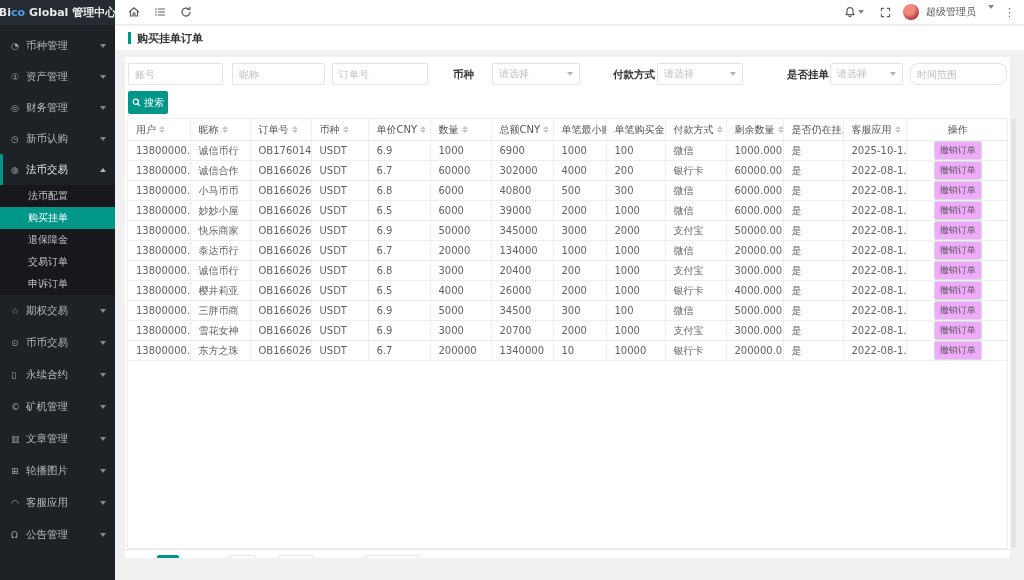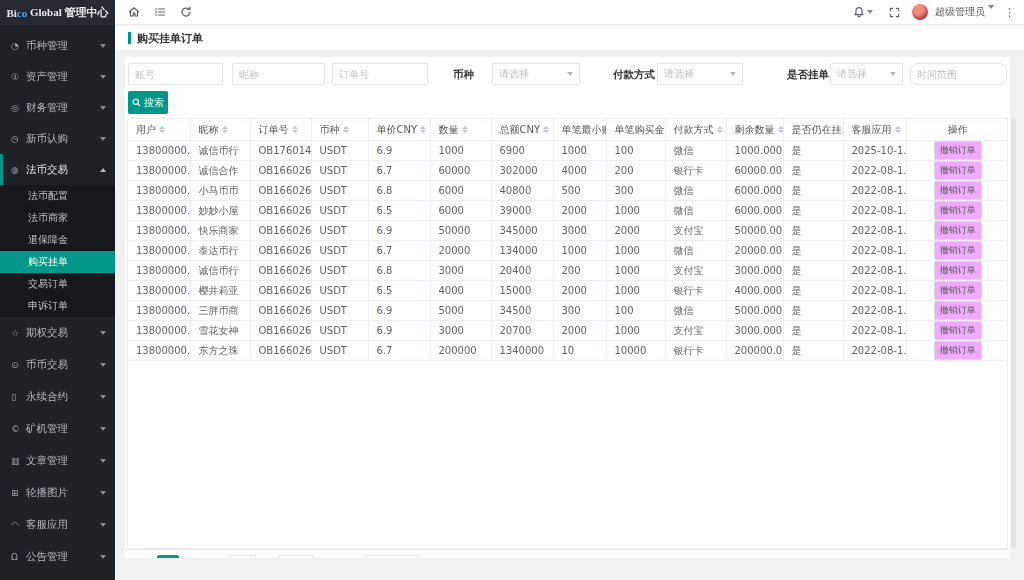--- a/index.html
+++ b/index.html
@@ -8,21 +8,21 @@
     --border:#ebeef5; --txt:#606266;
   }
   *{box-sizing:border-box;margin:0;padding:0;}
   html,body{width:1024px;height:580px;overflow:hidden;}
   body{font-family:"DejaVu Sans","Liberation Sans",sans-serif;background:#f1f1f1;}
   #stage{position:relative;width:1024px;height:580px;overflow:hidden;background:#f1f1f1;}
 
   
   #sidebar{position:absolute;left:0;top:0;width:115px;height:580px;background:var(--sb-bg);overflow:hidden;}
   #logo{height:25px;background:var(--sb-logo-bg);color:#e7e9ec;font-size:11px;font-weight:bold;
-        display:flex;align-items:center;justify-content:center;white-space:pre;font-family:Liberation Serif, serif;}
+        display:flex;align-items:center;justify-content:center;white-space:pre;}
   #logo .accent{color:var(--logo-accent);}
   #menu{padding-top:5px;}
   .menu-item{position:relative;height:31px;display:flex;align-items:center;padding:0 9px 0 11px;
              color:#b4b7bc;font-size:10.5px;cursor:pointer;}
   .menu-item .mi-icon{width:15px;font-size:9px;color:#9da0a6;flex:0 0 15px;}
   .menu-item .mi-label{flex:1;white-space:nowrap;overflow:hidden;}
   .caret-d,.caret-u{width:0;height:0;border-left:3.5px solid transparent;border-right:3.5px solid transparent;}
   .caret-d{border-top:4px solid #84878d;}
   .caret-u{border-bottom:4px solid #b4b7bc;}
   .menu-item.expanded{color:#e3e5e8;}
@@ -32,21 +32,21 @@
   .sub-item.active{background:var(--accent);color:#fff;}
   .menu-item.lower{height:32px;}
 
   
   #topbar{position:absolute;left:115px;top:0;width:909px;height:25px;background:#fff;
           border-bottom:1px solid #ededed;display:flex;align-items:center;}
   .tb-ic{display:inline-flex;align-items:center;justify-content:center;width:22px;height:20px;cursor:pointer;}
   .tb-left{display:flex;align-items:center;margin-left:8px;gap:4px;}
   .tb-right{display:flex;align-items:center;margin-left:auto;margin-right:6px;gap:7px;}
   .avatar{width:16px;height:16px;border-radius:50%;background:radial-gradient(circle at 38% 32%,#f0897c 0 35%,#b03540 75%);cursor:pointer;}
-  .user-name{font-size:10px;color:#595959;display:flex;align-items:flex-start;gap:3px;cursor:pointer;}
+  .user-name{font-size:10px;color:#595959;display:flex;align-items:flex-start;gap:12px;cursor:pointer;}
   .user-name .caret-d{border-top-color:#888;}
   .kebab{font-size:11px;color:#666;cursor:pointer;padding:0 3px;}
   svg.ic{stroke:#5a5e66;fill:none;stroke-width:1.2;stroke-linecap:round;stroke-linejoin:round;}
 
   
   #main{position:absolute;left:115px;top:26px;width:909px;height:500px;background:#f1f1f1;}
   #title-strip{height:24px;background:#fff;display:flex;align-items:center;padding-left:13px;gap:6px;}
   #title-bar{width:3px;height:12px;background:var(--accent);}
   #page-title{font-size:11px;font-weight:bold;color:#333;}
   #card{position:absolute;left:10px;top:31px;width:885px;height:501px;background:#fff;overflow:hidden;}
@@ -118,23 +118,22 @@
           <span class="mi-label">新币认购</span>
           <i class="caret-d"></i>
         </div>
         <div class="menu-item expanded">
           <span class="mi-icon">◍</span>
           <span class="mi-label">法币交易</span>
           <i class="caret-u"></i>
         </div>
         <div class="submenu">
           <div class="sub-item">法币配置</div>
-          <div class="sub-item">法币商家</div>
+          <div class="sub-item active">购买挂单</div>
           <div class="sub-item">退保障金</div>
-          <div class="sub-item active">购买挂单</div>
           <div class="sub-item">交易订单</div>
           <div class="sub-item">申诉订单</div>
         </div>
         <div class="menu-item lower">
           <span class="mi-icon">☆</span>
           <span class="mi-label">期权交易</span>
           <i class="caret-d"></i>
         </div>
         <div class="menu-item lower">
           <span class="mi-icon">⊙</span>
@@ -429,21 +428,21 @@
                 <td>2022-08-1...</td>
                 <td><button class="cancel-btn">撤销订单</button></td>
               </tr>
               <tr>
                 <td>13800000...</td>
                 <td>樱井莉亚</td>
                 <td>OB166026...</td>
                 <td>USDT</td>
                 <td>6.5</td>
                 <td>4000</td>
-                <td>15000</td>
+                <td>26000</td>
                 <td>2000</td>
                 <td>1000</td>
                 <td>银行卡</td>
                 <td>4000.0000...</td>
                 <td>是</td>
                 <td>2022-08-1...</td>
                 <td><button class="cancel-btn">撤销订单</button></td>
               </tr>
               <tr>
                 <td>13800000...</td>

